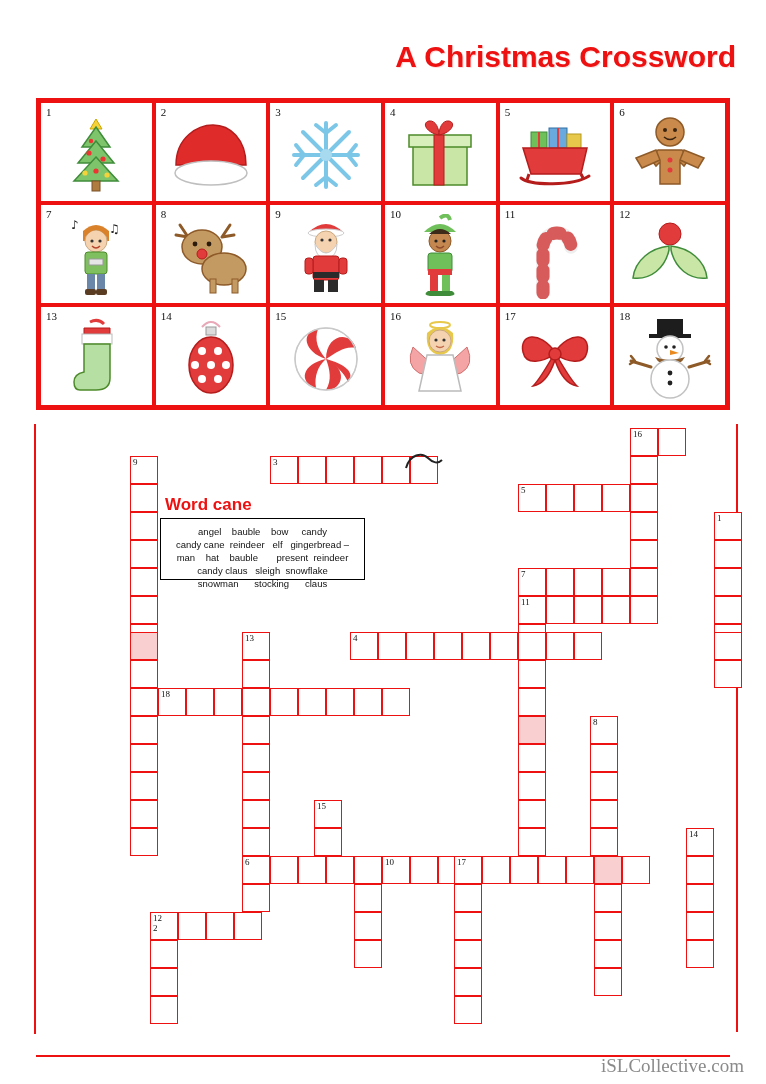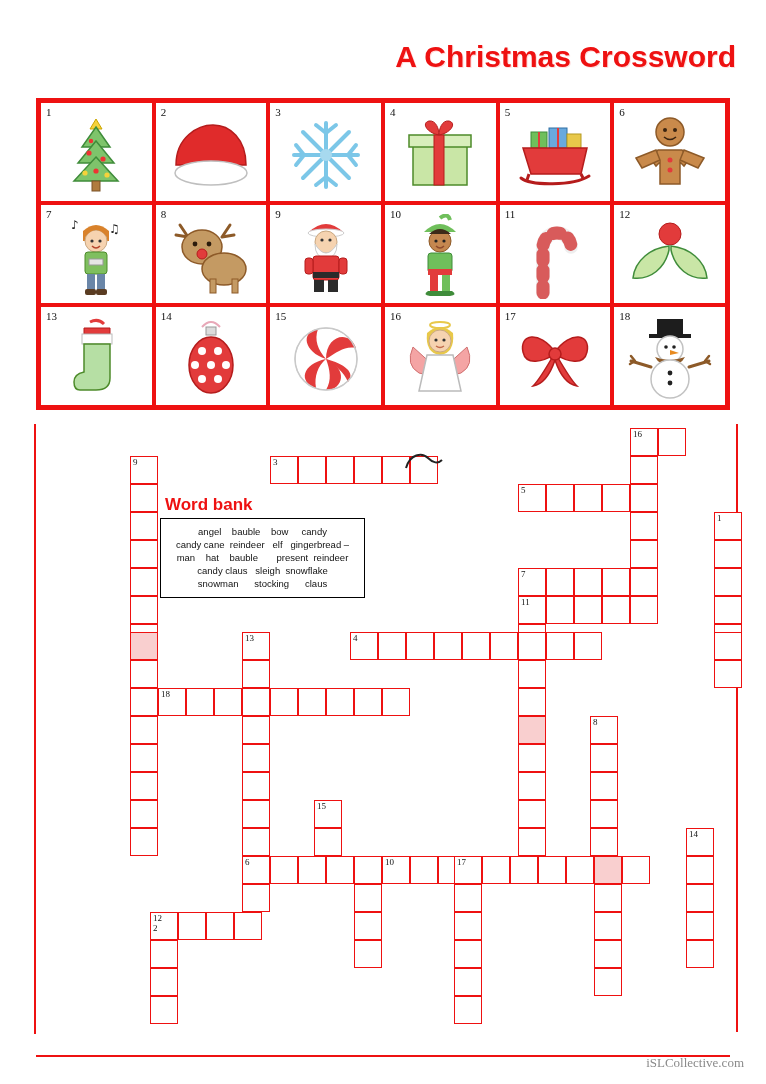--- a/index.html
+++ b/index.html
@@ -122,21 +122,21 @@
     top: 495px;
     font-size: 17px;
     font-weight: bold;
     color: #ee1111;
   }
   #wordbank {
     position: absolute;
     left: 160px;
     top: 518px;
     width: 205px;
-    height: 80px;
+    height: 62px;
     border: 1.5px solid #000;
     background: #fff;
     box-sizing: border-box;
     padding: 6px 6px;
     font-size: 9.5px;
     color: #111;
     line-height: 13px;
     text-align: center;
     font-family: "Liberation Sans", sans-serif;
   }
@@ -148,21 +148,21 @@
     left: 36px;
     top: 1055px;
     width: 694px;
     height: 2px;
     background: #ee1111;
   }
   #footer-credit {
     position: absolute;
     right: 22px;
     top: 1055px;
-    font-size: 13px;
+    font-size: 19px;
     color: #8a8a8a;
     font-family: "Liberation Serif", serif;
   }
   .swirl {
     position:absolute;
     pointer-events:none;
   }
 </style>
 </head>
 <body>
@@ -662,21 +662,21 @@
 
   <div class="sq" style="left:120px; top:548px;"></div>
   <div class="sq" style="left:424px; top:548px;"></div>
   <div class="sq" style="left:564px; top:548px;"></div>
 
   <div class="sq" style="left:120px; top:576px;"></div>
   <div class="sq" style="left:424px; top:576px;"></div>
 
 </div>
 
-<div id="wordbank-title">Word bank</div>
+<div id="wordbank-title">Word cane</div>
 <div id="wordbank">
   <div class="wline">angel    bauble    bow     candy</div>
   <div class="wline">candy cane  reindeer   elf   gingerbread –</div>
   <div class="wline">man    hat    bauble       present  reindeer</div>
   <div class="wline">candy claus   sleigh  snowflake</div>
   <div class="wline">snowman      stocking      claus</div>
 </div>
 
 <div id="footer-line"></div>
 <div id="footer-credit">iSLCollective.com</div>

